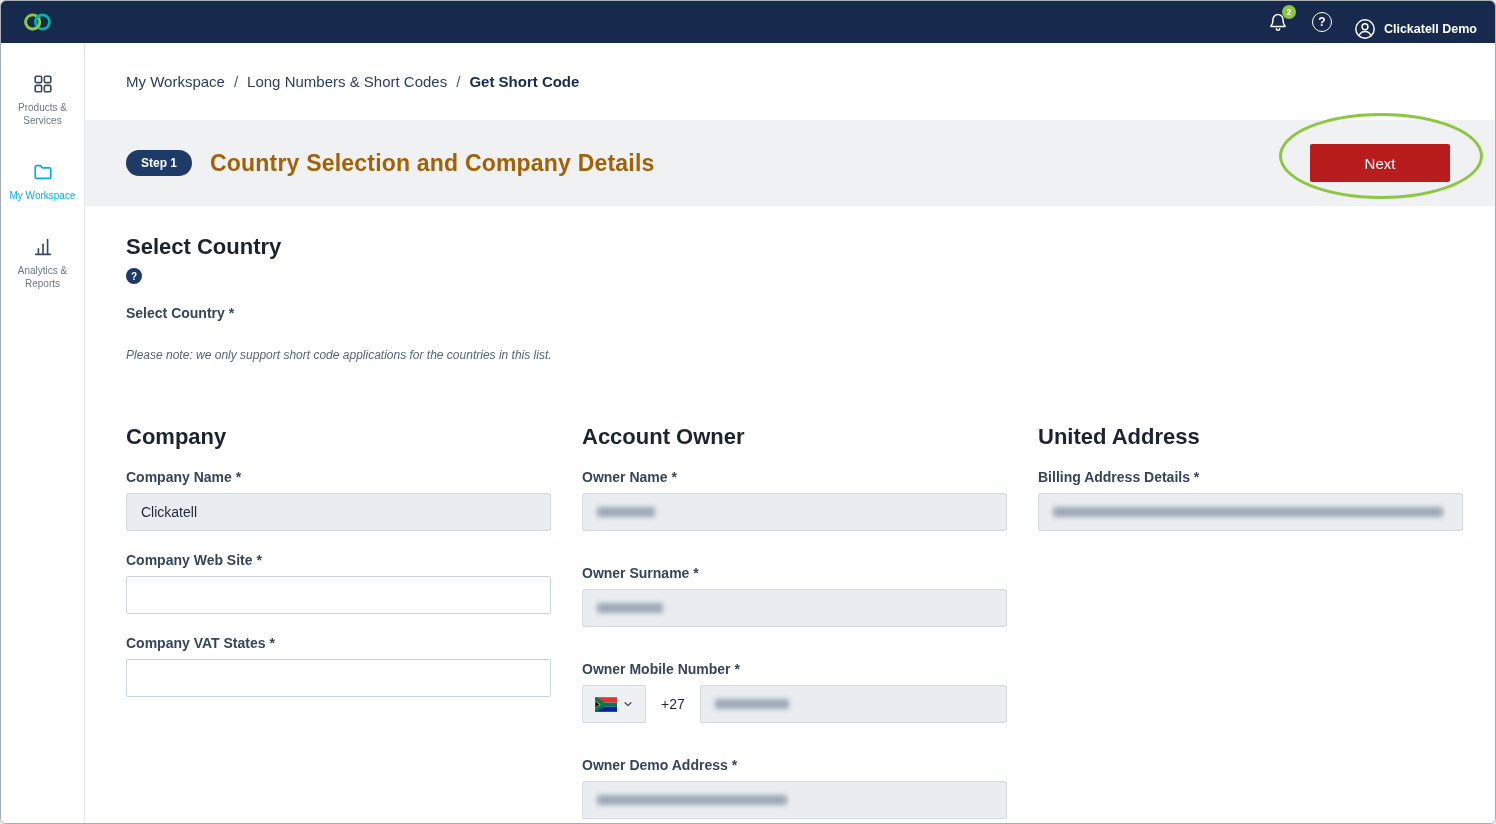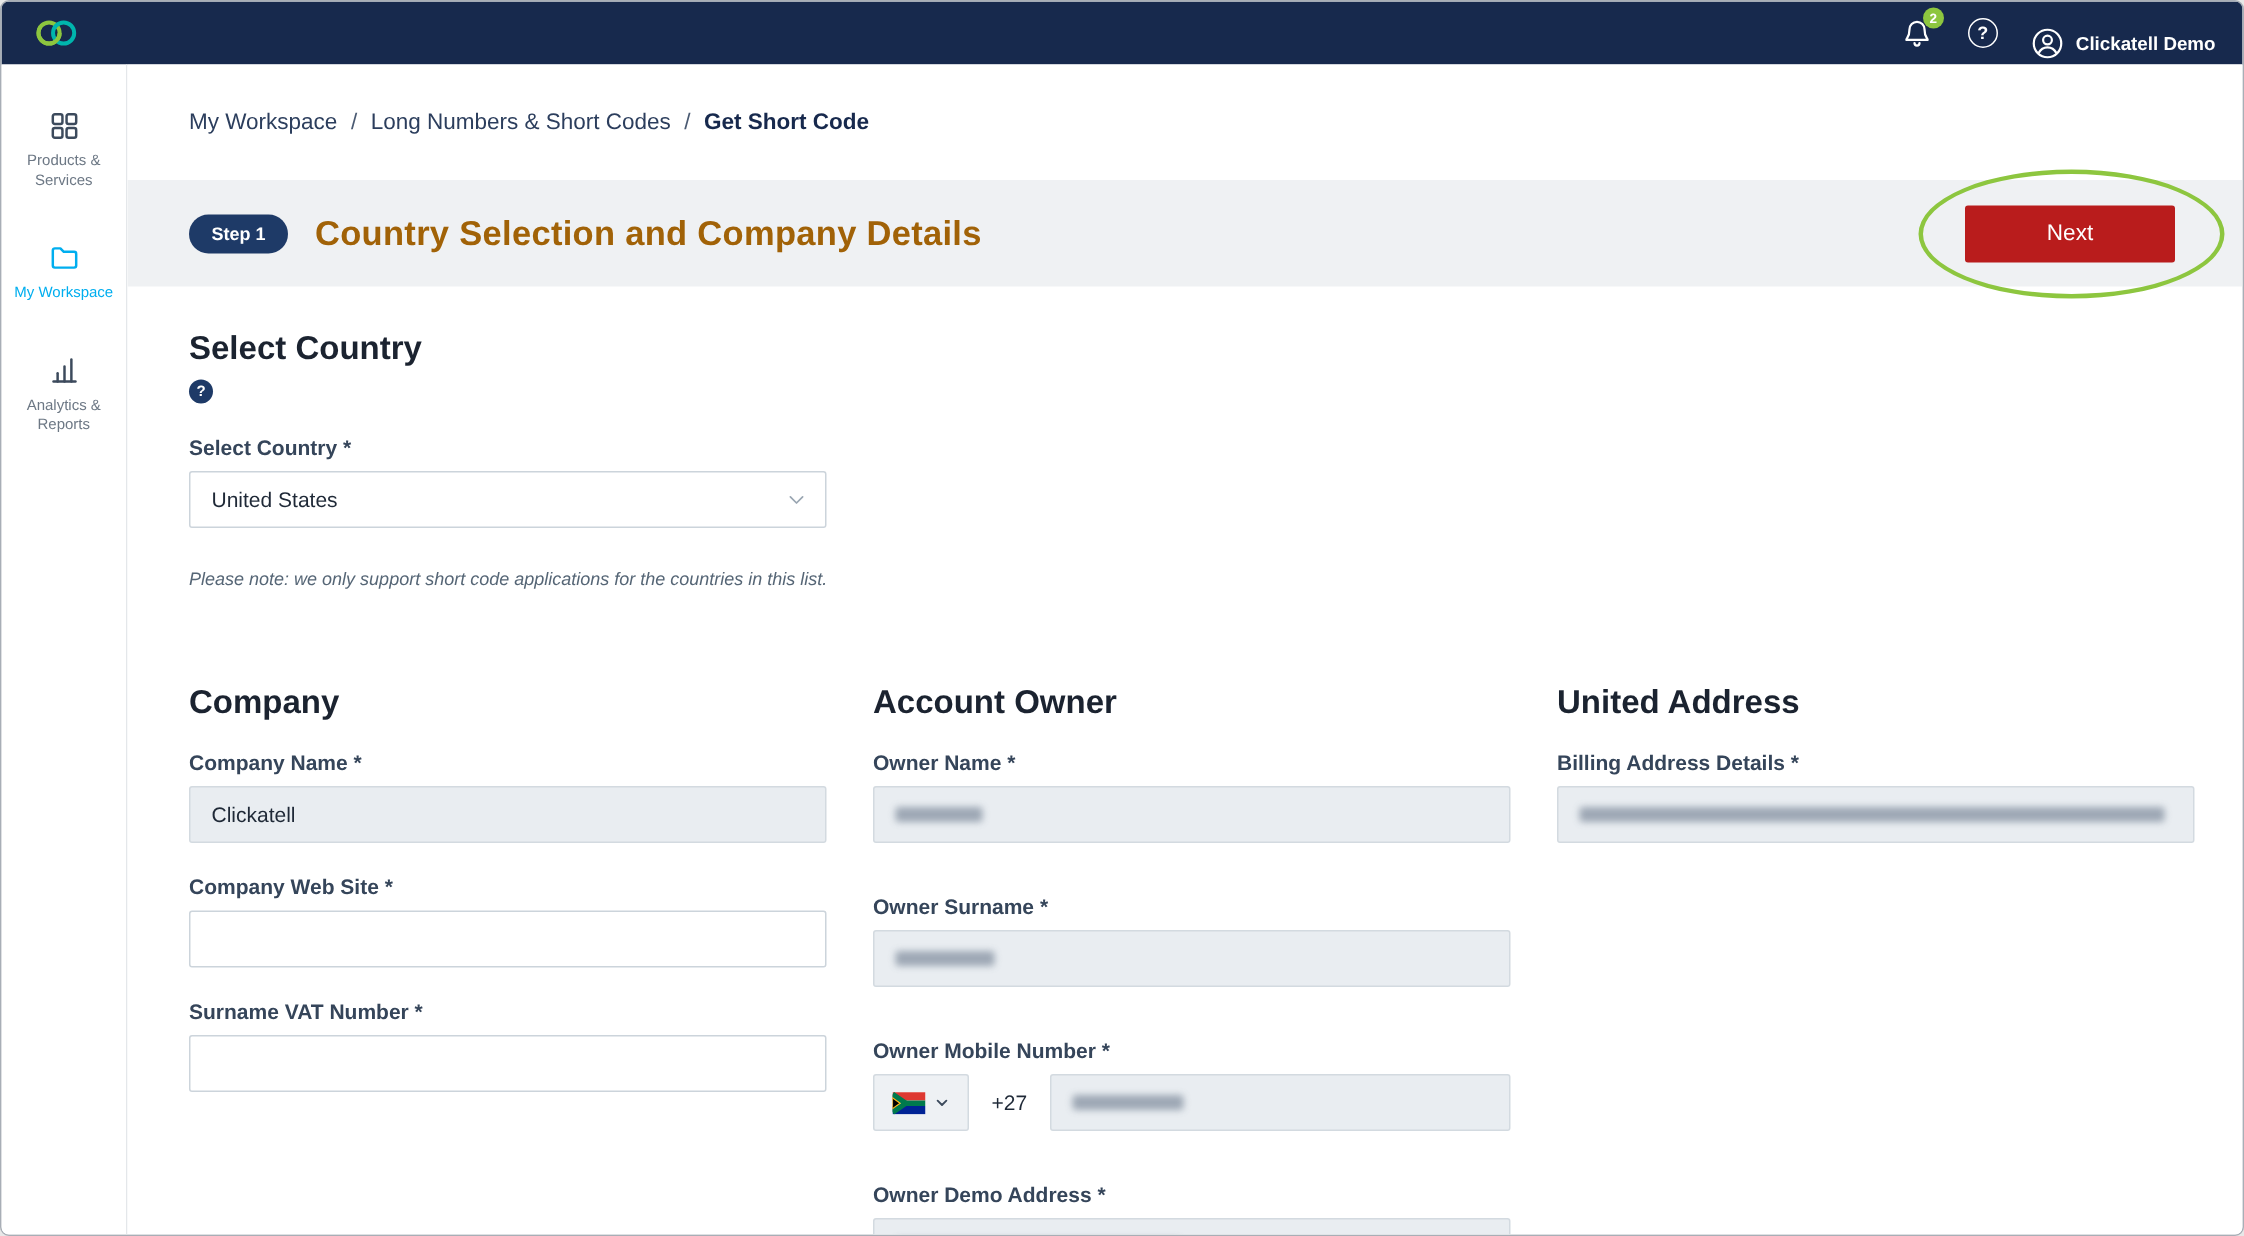--- a/index.html
+++ b/index.html
@@ -25,21 +25,21 @@
   .main { flex:1; position:relative; overflow:hidden; background:#ffffff; }
 
   
   .breadcrumb-bar { height:77px; display:flex; align-items:center; padding-left:41px; background:#ffffff; }
   .breadcrumb { font-size:15px; color:#2c3e5d; display:flex; gap:9px; align-items:center; }
   .crumb { cursor:pointer; }
   .crumb-sep { color:#4a5a72; }
   .crumb-current { font-weight:bold; color:#17294d; }
 
   
-  .step-bar { position:relative; height:71px; background:#eff1f3; display:flex; align-items:center; padding-left:41px; }
+  .step-bar { position:relative; height:86px; background:#eff1f3; display:flex; align-items:center; padding-left:41px; }
   .step-badge { background:#1e3a67; color:#ffffff; font-size:12px; font-weight:bold; padding:6px 15px; border-radius:14px; margin-right:18px; white-space:nowrap; }
   .step-title { font-size:23px; font-weight:bold; color:#a16207; letter-spacing:.2px; }
   .next-btn { margin-left:auto; margin-right:45px; width:140px; height:38px; background:#b91c1c; color:#ffffff; font-size:15px; font-family:"Liberation Sans", sans-serif; border:none; border-radius:2px; cursor:pointer; }
   .annotation-ellipse { position:absolute; top:-7px; right:12px; width:204px; height:86px; border:3px solid #8dc63f; border-radius:50%; pointer-events:none; z-index:5; }
 
   
   .content { padding:28px 0 0 41px; }
   .section-head-row { display:flex; align-items:flex-start; gap:7px;flex-direction:column; }
   .h-big { font-size:22px; font-weight:bold; color:#1b2330; }
   .help-dot { width:16px; height:16px; border-radius:50%; background:#1e3a67; color:#ffffff; font-size:10px; font-weight:bold; display:flex; align-items:center; justify-content:center; margin-top:1px; cursor:pointer; }
@@ -147,45 +147,39 @@
       </div>
 
       <div class="content">
 
         <div class="section-head-row">
           <span class="h-big">Select Country</span>
           <span class="help-dot">?</span>
         </div>
 
         <div class="field-label">Select Country *</div>
-        <div class="select-box">
-          <span class="select-value">United States</span>
-          <svg width="14" height="14" viewBox="0 0 24 24" fill="none" stroke="#9aa6b2" stroke-width="2" stroke-linecap="round" stroke-linejoin="round">
-            <polyline points="5 9 12 16 19 9"></polyline>
-          </svg>
-        </div>
 
         <div class="note">Please note: we only support short code applications for the countries in this list.</div>
 
         <div class="columns">
 
           <div class="col">
             <div class="h-big">Company</div>
 
             <div class="field-label first">Company Name *</div>
             <div class="input filled">
               <span class="input-text">Clickatell</span>
             </div>
 
             <div class="field-label">Company Web Site *</div>
             <div class="input empty">
               <span class="input-text"></span>
             </div>
 
-            <div class="field-label">Surname VAT Number *</div>
+            <div class="field-label">Company VAT States *</div>
             <div class="input empty">
               <span class="input-text"></span>
             </div>
           </div>
 
           <div class="col col-owner">
             <div class="h-big">Account Owner</div>
 
             <div class="field-label first">Owner Name *</div>
             <div class="input filled">

